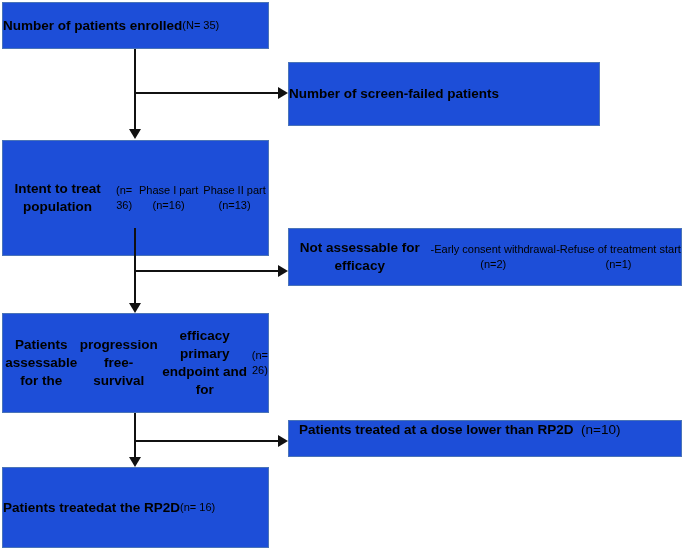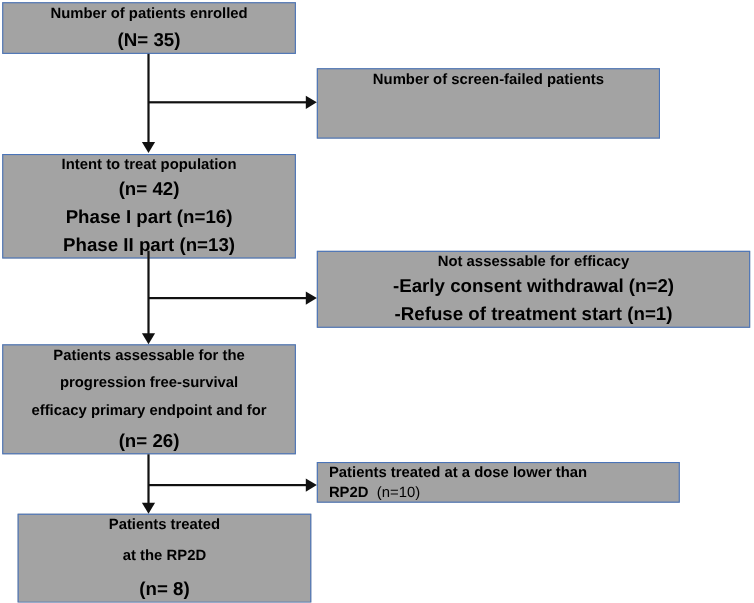--- a/index.html
+++ b/index.html
@@ -15,36 +15,36 @@
     position: relative;
     width: 685px;
     height: 548px;
     background: #ffffff;
     overflow: hidden;
   }
   .node {
     position: absolute;
     box-sizing: border-box;
     border: 1.5px solid #4A74B8;
-    background: #a3a3a3;
+    background: #1d4ed8;
     display: flex;
-    flex-direction: column;
+    flex-direction: row;
     align-items: center;
-    justify-content: space-between;
+    justify-content: flex-start;
     text-align: center;
     line-height: 1.32;
     font-size: 13.5px;
   }
   .node .ttl {
     font-weight: bold;
     font-size: 13.5px;
   }
   .node .sub {
-    font-weight: bold;
-    font-size: 17px;
+    font-weight: normal;
+    font-size: 11px;
   }
   .node.left-align {
     align-items: flex-start;
     text-align: left;
     padding-left: 10px;
   }
   .node.left-align .row {
     display: block;
   }
   .inline-b {
@@ -89,50 +89,50 @@
 
   <div class="node" style="left:2px; top:2px; width:267px; height:47px;">
     <div class="ttl">Number of patients enrolled</div>
     <div class="sub">(N= 35)</div>
   </div>
 
   <div class="node" style="left:288px; top:62px; width:312px; height:64px;">
     <div class="ttl">Number of screen-failed patients</div>
   </div>
 
-  <div class="node" style="left:2px; top:140px; width:267px; height:95px;">
+  <div class="node" style="left:2px; top:140px; width:267px; height:116px;">
     <div class="ttl">Intent to treat population</div>
-    <div class="sub">(n= 42)</div>
+    <div class="sub">(n= 36)</div>
     <div class="sub">Phase I part (n=16)</div>
     <div class="sub">Phase II part (n=13)</div>
   </div>
 
-  <div class="node" style="left:288px; top:228px; width:394px; height:70px;">
+  <div class="node" style="left:288px; top:228px; width:394px; height:58px;">
     <div class="ttl">Not assessable for efficacy</div>
     <div class="sub">-Early consent withdrawal (n=2)</div>
     <div class="sub">-Refuse of treatment start  (n=1)</div>
   </div>
 
   <div class="node" style="left:2px; top:313px; width:267px; height:100px;">
     <div class="ttl">Patients assessable for the</div>
     <div class="ttl">progression free-survival</div>
     <div class="ttl">efficacy primary endpoint and for</div>
     <div class="sub">(n= 26)</div>
   </div>
 
-  <div class="node left-align" style="left:288px; top:420px; width:330px; height:37px;">
+  <div class="node left-align" style="left:288px; top:420px; width:394px; height:37px;">
     <div class="row">
       <span class="inline-b">Patients treated at a dose lower than RP2D</span><span class="inline-n">&nbsp;&nbsp;</span><span class="inline-n">(n=10)</span>
     </div>
   </div>
 
-  <div class="node" style="left:2px; top:467px; width:267px; height:81px;margin-left:14px;">
+  <div class="node" style="left:2px; top:467px; width:267px; height:81px;">
     <div class="ttl">Patients treated</div>
     <div class="ttl">at the RP2D</div>
-    <div class="sub">(n= 8)</div>
+    <div class="sub">(n= 16)</div>
   </div>
 
   <div class="vline" style="left:134px; top:49px; height:82px;"></div>
   <div class="arrow-down" style="left:129px; top:129px;"></div>
 
   <div class="hline" style="left:135px; top:92px; width:145px;"></div>
   <div class="arrow-right" style="left:278px; top:87px;"></div>
 
   <div class="vline" style="left:134px; top:228px; height:77px;"></div>
   <div class="arrow-down" style="left:129px; top:303px;"></div>

